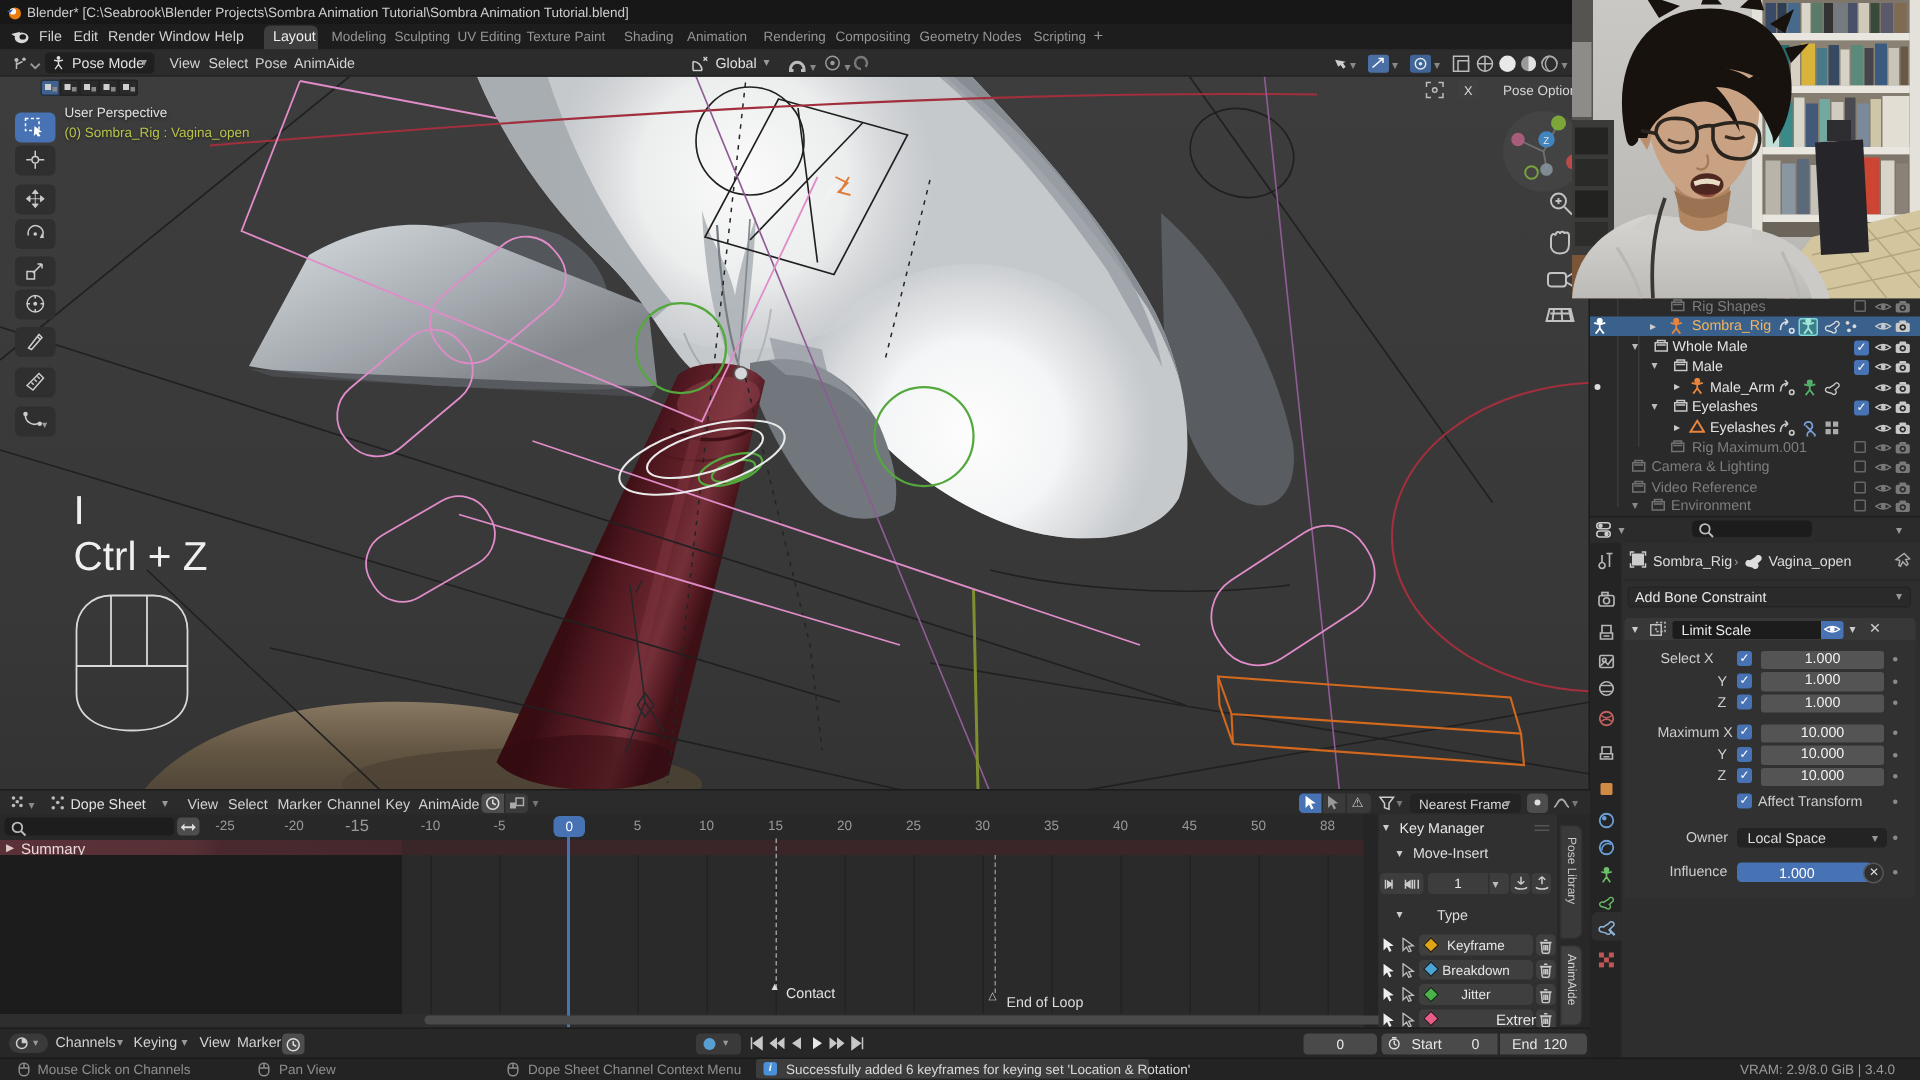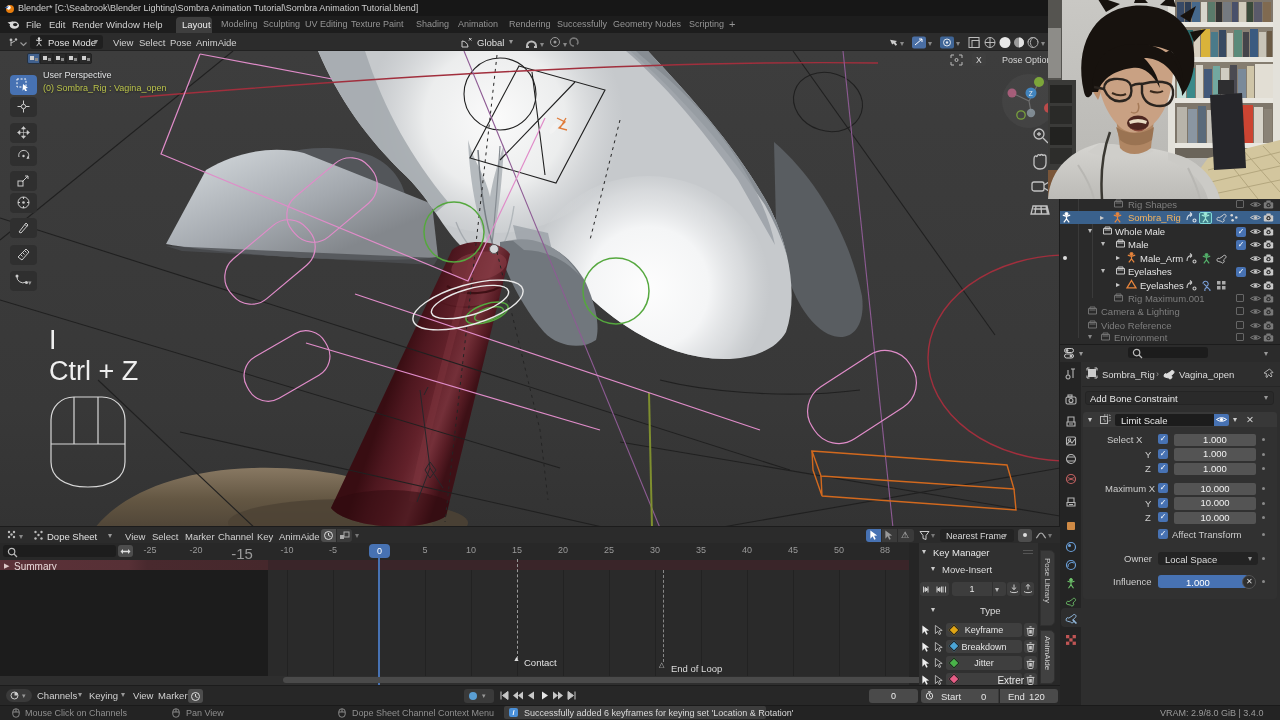--- a/index.html
+++ b/index.html
@@ -16,21 +16,21 @@
 </head>
 <body>
 <div id="root">
 
 <div class="a" style="left:0;top:0;width:1280px;height:16px;background:#171717"></div>
 <svg class="a" style="left:4px;top:3px" width="11" height="11" viewBox="0 0 11 11">
       <circle cx="6" cy="6" r="4" fill="#e87d0d"></circle>
       <circle cx="4.6" cy="4.6" r="2.1" fill="#fff"></circle>
       <path d="M0.5,4.5 L5,3 L3,5.5 Z" fill="#2a5caa"></path>
     </svg>
-<div class="t" style="left:18px;top:4px;color:#cfcfcf">Blender* [C:\Seabrook\Blender Lighting\Sombra Animation Tutorial\Sombra Animation Tutorial.blend]</div>
+<div class="t" style="left:18px;top:4px;color:#cfcfcf">Blender* [C:\Seabrook\Blender Projects\Sombra Animation Tutorial\Sombra Animation Tutorial.blend]</div>
 
 <div class="a" style="left:0;top:16px;width:1280px;height:17px;background:#1d1d1d"></div>
 <svg class="a" style="left:7px;top:19px" width="13" height="11" viewBox="0 0 13 11">
       <ellipse cx="7.4" cy="6.2" rx="4.6" ry="3.6" fill="#d8d8d8"></ellipse>
       <ellipse cx="8.2" cy="5.6" rx="2.2" ry="1.7" fill="#1d1d1d"></ellipse>
       <path d="M0.5,3.6 L6.5,2.2 L3.8,5.8 Z" fill="#d8d8d8"></path>
     </svg>
 <div class="t mi" style="left:26px;top:20px;font-size:9.5px">File</div>
 <div class="t mi" style="left:49px;top:20px;font-size:9.5px">Edit</div>
 <div class="t mi" style="left:72px;top:20px;font-size:9.5px">Render</div>
@@ -38,21 +38,21 @@
 <div class="t mi" style="left:143px;top:20px;font-size:9.5px">Help</div>
 <div class="a" style="left:176px;top:17px;width:36px;height:16px;background:#3e3e3e;border-radius:4px 4px 0 0"></div>
 <div class="t" style="left:182px;top:20px;color:#eee;font-size:9.5px">Layout</div>
 <div class="t tabx" style="left:221px;top:20px;color:#959595;font-size:9px">Modeling</div>
 <div class="t" style="left:263px;top:20px;color:#959595;font-size:9px">Sculpting</div>
 <div class="t" style="left:305px;top:20px;color:#959595;font-size:9px">UV Editing</div>
 <div class="t" style="left:351px;top:20px;color:#959595;font-size:9px">Texture Paint</div>
 <div class="t" style="left:416px;top:20px;color:#959595;font-size:9px">Shading</div>
 <div class="t" style="left:458px;top:20px;color:#959595;font-size:9px">Animation</div>
 <div class="t" style="left:509px;top:20px;color:#959595;font-size:9px">Rendering</div>
-<div class="t" style="left:557px;top:20px;color:#959595;font-size:9px">Successfully</div>
+<div class="t" style="left:557px;top:20px;color:#959595;font-size:9px">Compositing</div>
 <div class="t" style="left:613px;top:20px;color:#959595;font-size:9px">Geometry Nodes</div>
 <div class="t" style="left:689px;top:20px;color:#959595;font-size:9px">Scripting</div>
 <div class="t" style="left:729px;top:19px;color:#959595;font-size:11px">+</div>
 
 <div class="a" style="left:0;top:33px;width:1280px;height:18px;background:#2c2c2c;border-bottom:1px solid #222"></div>
 <svg class="a" style="left:8px;top:37px" width="20" height="11" viewBox="0 0 20 11">
       <circle cx="3" cy="3" r="1.4" fill="#bbb"></circle>
       <circle cx="8" cy="2.5" r="1.2" fill="#bbb"></circle>
       <path d="M3,4.5 L3,9 M3,6 L7,4" stroke="#bbb" fill="none"></path>
       <path d="M14,4 l3,3 l-3,3" stroke="#999" fill="none" stroke-width="1.2" transform="rotate(90 15.5 7)"></path>
@@ -867,21 +867,21 @@
 <div class="a" style="left:3px;top:545px;width:113px;height:12px;background:#1d1d1d;border-radius:3px"></div>
 <svg class="a" style="left:7px;top:546.5px" width="11" height="11" viewBox="0 0 11 11">
       <use href="#mag"></use>
     </svg>
 <div class="a" style="left:118px;top:545px;width:15px;height:12px;background:#4d4d4d;border-radius:3px"></div>
 <svg class="a" style="left:120px;top:547px" width="11" height="9" viewBox="0 0 11 9">
       <path d="M0.5,4.5 L3,2 V3.8 H8 V2 L10.5,4.5 L8,7 V5.2 H3 V7 Z" fill="#ddd"></path>
     </svg>
 <div class="t" style="left:138px;top:546px;width:24px;text-align:center;color:#9a9a9a;font-size:9px">-25</div>
 <div class="t" style="left:184px;top:546px;width:24px;text-align:center;color:#9a9a9a;font-size:9px">-20</div>
-<div class="t" style="left:230px;top:546px;width:24px;text-align:center;color:#9a9a9a;font-size:15px">-15</div>
+<div class="t" style="left:230px;top:546px;width:24px;text-align:left;color:#9a9a9a;font-size:11px">-15</div>
 <div class="t" style="left:275px;top:546px;width:24px;text-align:center;color:#9a9a9a;font-size:9px">-10</div>
 <div class="t" style="left:321px;top:546px;width:24px;text-align:center;color:#9a9a9a;font-size:9px">-5</div>
 <div class="t" style="left:413px;top:546px;width:24px;text-align:center;color:#9a9a9a;font-size:9px">5</div>
 <div class="t" style="left:459px;top:546px;width:24px;text-align:center;color:#9a9a9a;font-size:9px">10</div>
 <div class="t" style="left:505px;top:546px;width:24px;text-align:center;color:#9a9a9a;font-size:9px">15</div>
 <div class="t" style="left:551px;top:546px;width:24px;text-align:center;color:#9a9a9a;font-size:9px">20</div>
 <div class="t" style="left:597px;top:546px;width:24px;text-align:center;color:#9a9a9a;font-size:9px">25</div>
 <div class="t" style="left:643px;top:546px;width:24px;text-align:center;color:#9a9a9a;font-size:9px">30</div>
 <div class="t" style="left:689px;top:546px;width:24px;text-align:center;color:#9a9a9a;font-size:9px">35</div>
 <div class="t" style="left:735px;top:546px;width:24px;text-align:center;color:#9a9a9a;font-size:9px">40</div>
@@ -942,21 +942,21 @@
 <div class="t" style="left:995px;top:586px;color:#bbb;font-size:8px">▾</div>
 <div class="a" style="left:1007px;top:582px;width:13px;height:14px;background:#3d3d3d;border-radius:3px"></div>
 <svg class="a" style="left:1009px;top:584px" width="10" height="10" viewBox="0 0 10 10">
       <path d="M5,0.5 V5.5 M5,5.5 L2.8,3.5 M5,5.5 L7.2,3.5 M1,7.5 c1,1.5 7,1.5 8,0" stroke="#ccc" fill="none"></path>
     </svg>
 <div class="a" style="left:1021px;top:582px;width:13px;height:14px;background:#3d3d3d;border-radius:3px"></div>
 <svg class="a" style="left:1023px;top:584px" width="10" height="10" viewBox="0 0 10 10">
       <path d="M5,5.5 V0.5 M5,0.5 L2.8,2.5 M5,0.5 L7.2,2.5 M1,7.5 c1,1.5 7,1.5 8,0" stroke="#ccc" fill="none"></path>
     </svg>
 <div class="t" style="left:931px;top:606px;color:#ccc;font-size:8px">▾</div>
-<div class="t" style="left:980px;top:606px;color:#dedede;font-size:9.5px">Type</div>
+<div class="t" style="left:958px;top:606px;color:#dedede;font-size:9.5px">Type</div>
 <svg class="a" style="left:921px;top:625.0px" width="10" height="10" viewBox="0 0 11 11">
       <g fill="#eee">
         <use href="#cur"></use>
       </g>
     </svg>
 <svg class="a" style="left:934px;top:625.0px" width="10" height="10" viewBox="0 0 11 11">
       <g fill="none" stroke="#bbb">
         <path d="M1.5,0.5 L1.5,9.5 L4,7 L5.8,10.6 L7.4,9.8 L5.6,6.4 L9,6 Z"></path>
       </g>
     </svg>

